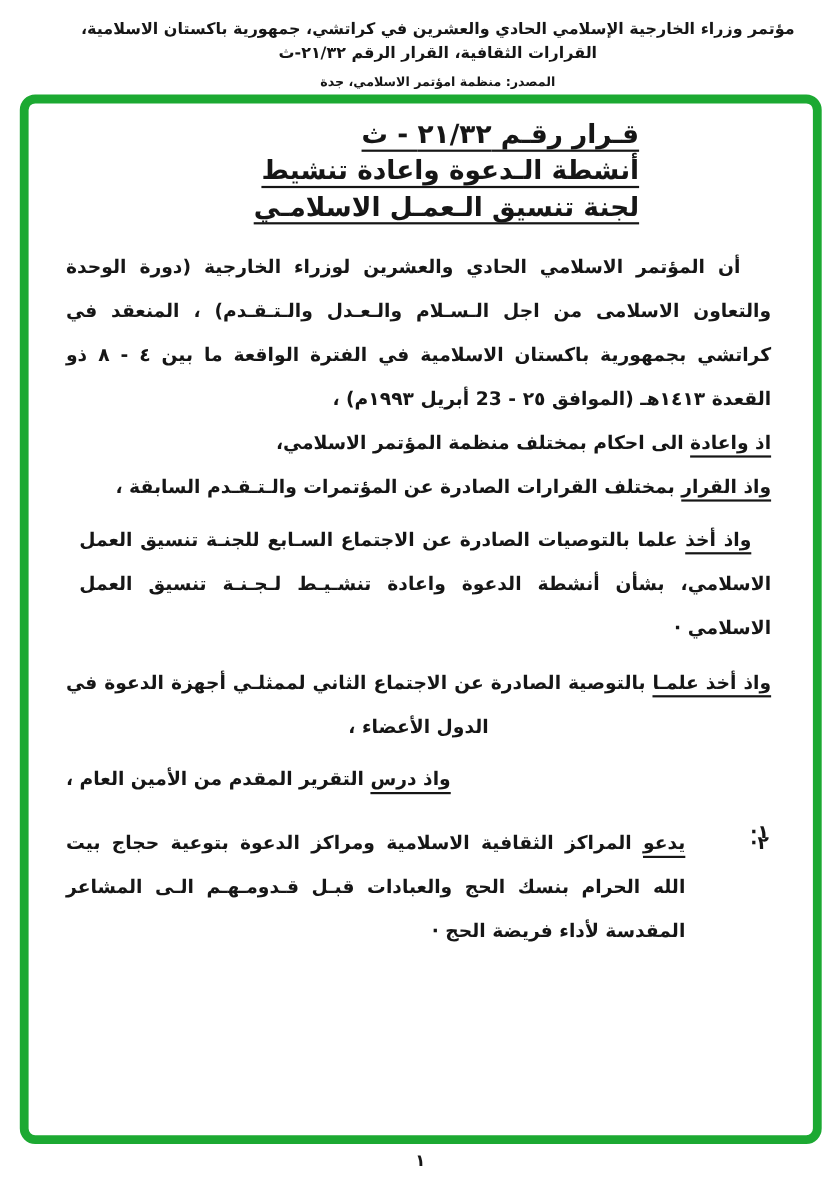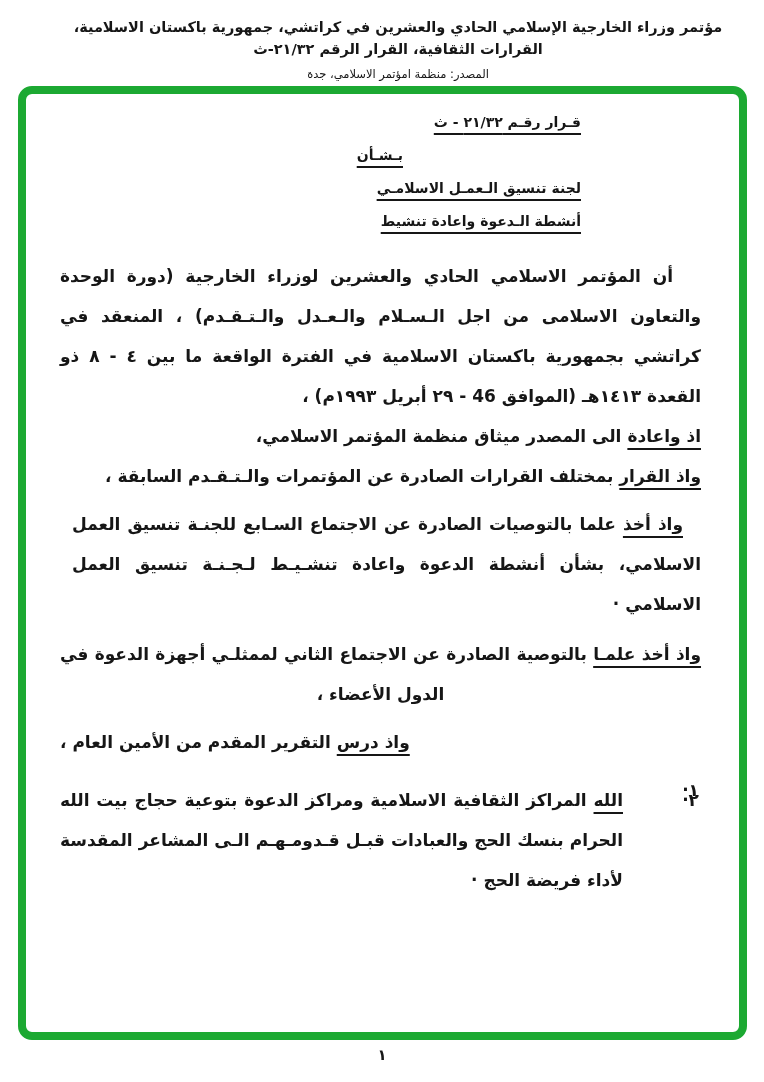--- a/index.html
+++ b/index.html
@@ -3,32 +3,32 @@
 <meta charset="utf-8">
 <style>
   html,body{margin:0;padding:0;}
   body{
     width:764px;height:1082px;position:relative;background:#ffffff;
     font-family:"DejaVu Sans",sans-serif;color:#161616;overflow:hidden;
   }
   
   .page-header{position:absolute;top:16px;left:0;right:0;text-align:center;direction:rtl;margin-left:32px;}
   .page-header .l1{font-size:14.5px;font-weight:bold;letter-spacing:0;line-height:22px;padding:0 8px;}
-  .page-header .l2{font-size:11.5px;font-weight:normal;margin-top:7px;}
+  .page-header .l2{font-size:11.5px;font-weight:bold;margin-top:7px;}
   
   .doc-frame{
     position:absolute;left:18px;top:86px;width:713px;height:938px;
     border:8px solid #1CA932;border-radius:14px;background:#ffffff;
   }
   .doc-content{
     direction:rtl;padding:12px 38px 0 34px;
     font-size:17px;font-weight:700;line-height:40px;text-align:justify;
   }
   
-  .title-block{margin:0 120px 18px 0;text-align:right;font-size:14px;line-height:33px;letter-spacing:1px;}
+  .title-block{margin:0 120px 18px 0;text-align:right;font-size:24px;line-height:33px;letter-spacing:1px;}
   .title-line{white-space:nowrap;}
   .title-line.shifted{margin-right:178px;}
   .u{text-decoration:underline;text-underline-offset:6px;text-decoration-thickness:1.5px;}
   
   p{margin:0;}
   .p-open{text-indent:28px;margin-bottom:0;}
   .p-clause{margin-bottom:0;}
   .p-clause.gap{margin-bottom:8px;}
   .p-recommend{text-indent:18px;margin-bottom:10px;margin-left:12px;}
   .p-centerlast{text-align-last:center;margin-bottom:8px;}
@@ -49,32 +49,31 @@
 <div class="page-header">
   <div class="l1">مؤتمر وزراء الخارجية الإسلامي الحادي والعشرين في كراتشي، جمهورية باكستان الاسلامية، القرارات الثقافية، القرار الرقم ٢١/٣٢-ث</div>
   <div class="l2">المصدر: منظمة امؤتمر الاسلامي، جدة</div>
 </div>
 
 <div class="doc-frame">
   <div class="doc-content">
 
     <div class="title-block">
       <div class="title-line"><span class="u">قـرار رقـم ٢١/٣٢ - ث</span></div>
-      <div class="title-line shifted"><span class="u">بـشـأن</span></div>
+      <div class="title-line"><span class="u">أنشطة الـدعوة واعادة تنشيط</span></div>
       <div class="title-line"><span class="u">لجنة تنسيق الـعمـل الاسلامـي</span></div>
-      <div class="title-line"><span class="u">أنشطة الـدعوة واعادة تنشيط</span></div>
     </div>
 
     <p class="p-open">
-      <span>أن المؤتمر الاسلامي الحادي والعشرين لوزراء الخارجية (دورة الوحدة والتعاون الاسلامى من اجل الـسـلام والـعـدل والـتـقـدم) ، المنعقد في كراتشي بجمهورية باكستان الاسلامية في الفترة الواقعة ما بين ٤ - ٨ ذو القعدة ١٤١٣هـ (الموافق 46 - ٢٩ أبريل ١٩٩٣م) ،</span>
+      <span>أن المؤتمر الاسلامي الحادي والعشرين لوزراء الخارجية (دورة الوحدة والتعاون الاسلامى من اجل الـسـلام والـعـدل والـتـقـدم) ، المنعقد في كراتشي بجمهورية باكستان الاسلامية في الفترة الواقعة ما بين ٤ - ٨ ذو القعدة ١٤١٣هـ (الموافق ٢٥ - 23 أبريل ١٩٩٣م) ،</span>
     </p>
 
     <p class="p-clause">
       <span class="u">اذ واعادة</span>
-      <span>الى المصدر ميثاق منظمة المؤتمر الاسلامي،</span>
+      <span>الى احكام بمختلف منظمة المؤتمر الاسلامي،</span>
     </p>
 
     <p class="p-clause gap">
       <span class="u">واذ القرار</span>
       <span>بمختلف القرارات الصادرة عن المؤتمرات والـتـقـدم السابقة ،</span>
     </p>
 
     <p class="p-recommend">
       <span class="u">واذ أخذ</span>
       <span>علما بالتوصيات الصادرة عن الاجتماع السـابع للجنـة تنسيق العمل الاسلامي، بشأن أنشطة الدعوة واعادة تنشـيـط لـجـنـة تنسيق العمل الاسلامي ·</span>
@@ -90,21 +89,21 @@
       <span>التقرير المقدم من الأمين العام ،</span>
     </p>
 
     <div class="op-item gap">
       <span class="op-marker">·١</span>
     </div>
 
     <div class="op-item">
       <span class="op-marker">·٢</span>
       <p>
-        <span class="u">الله</span>
+        <span class="u">يدعو</span>
         <span>المراكز الثقافية الاسلامية ومراكز الدعوة بتوعية حجاج بيت الله الحرام بنسك الحج والعبادات قبـل قـدومـهـم الـى المشاعر المقدسة لأداء فريضة الحج ·</span>
       </p>
     </div>
 
   </div>
 </div>
 
 <div class="page-number">١</div>
 
 </body></html>

